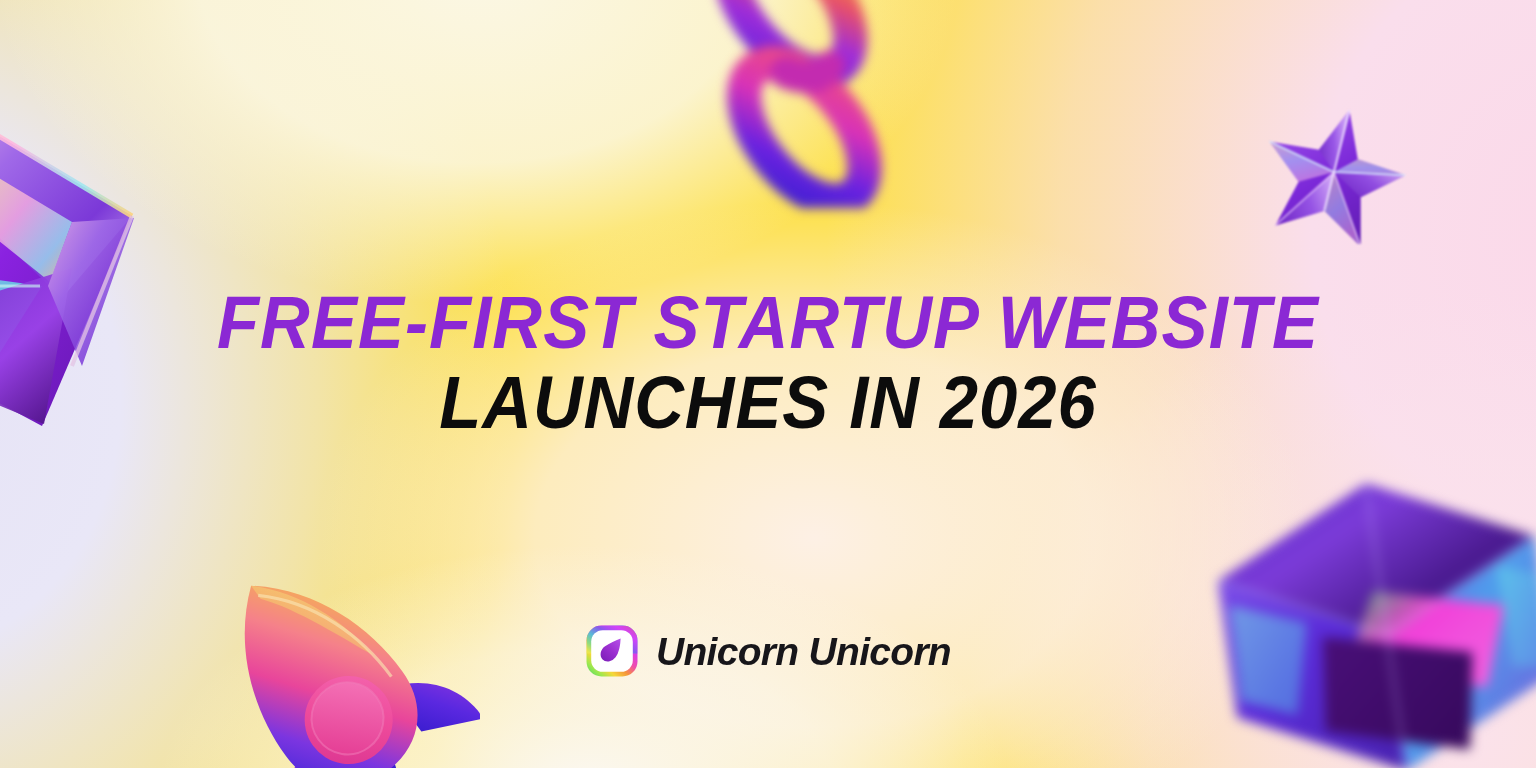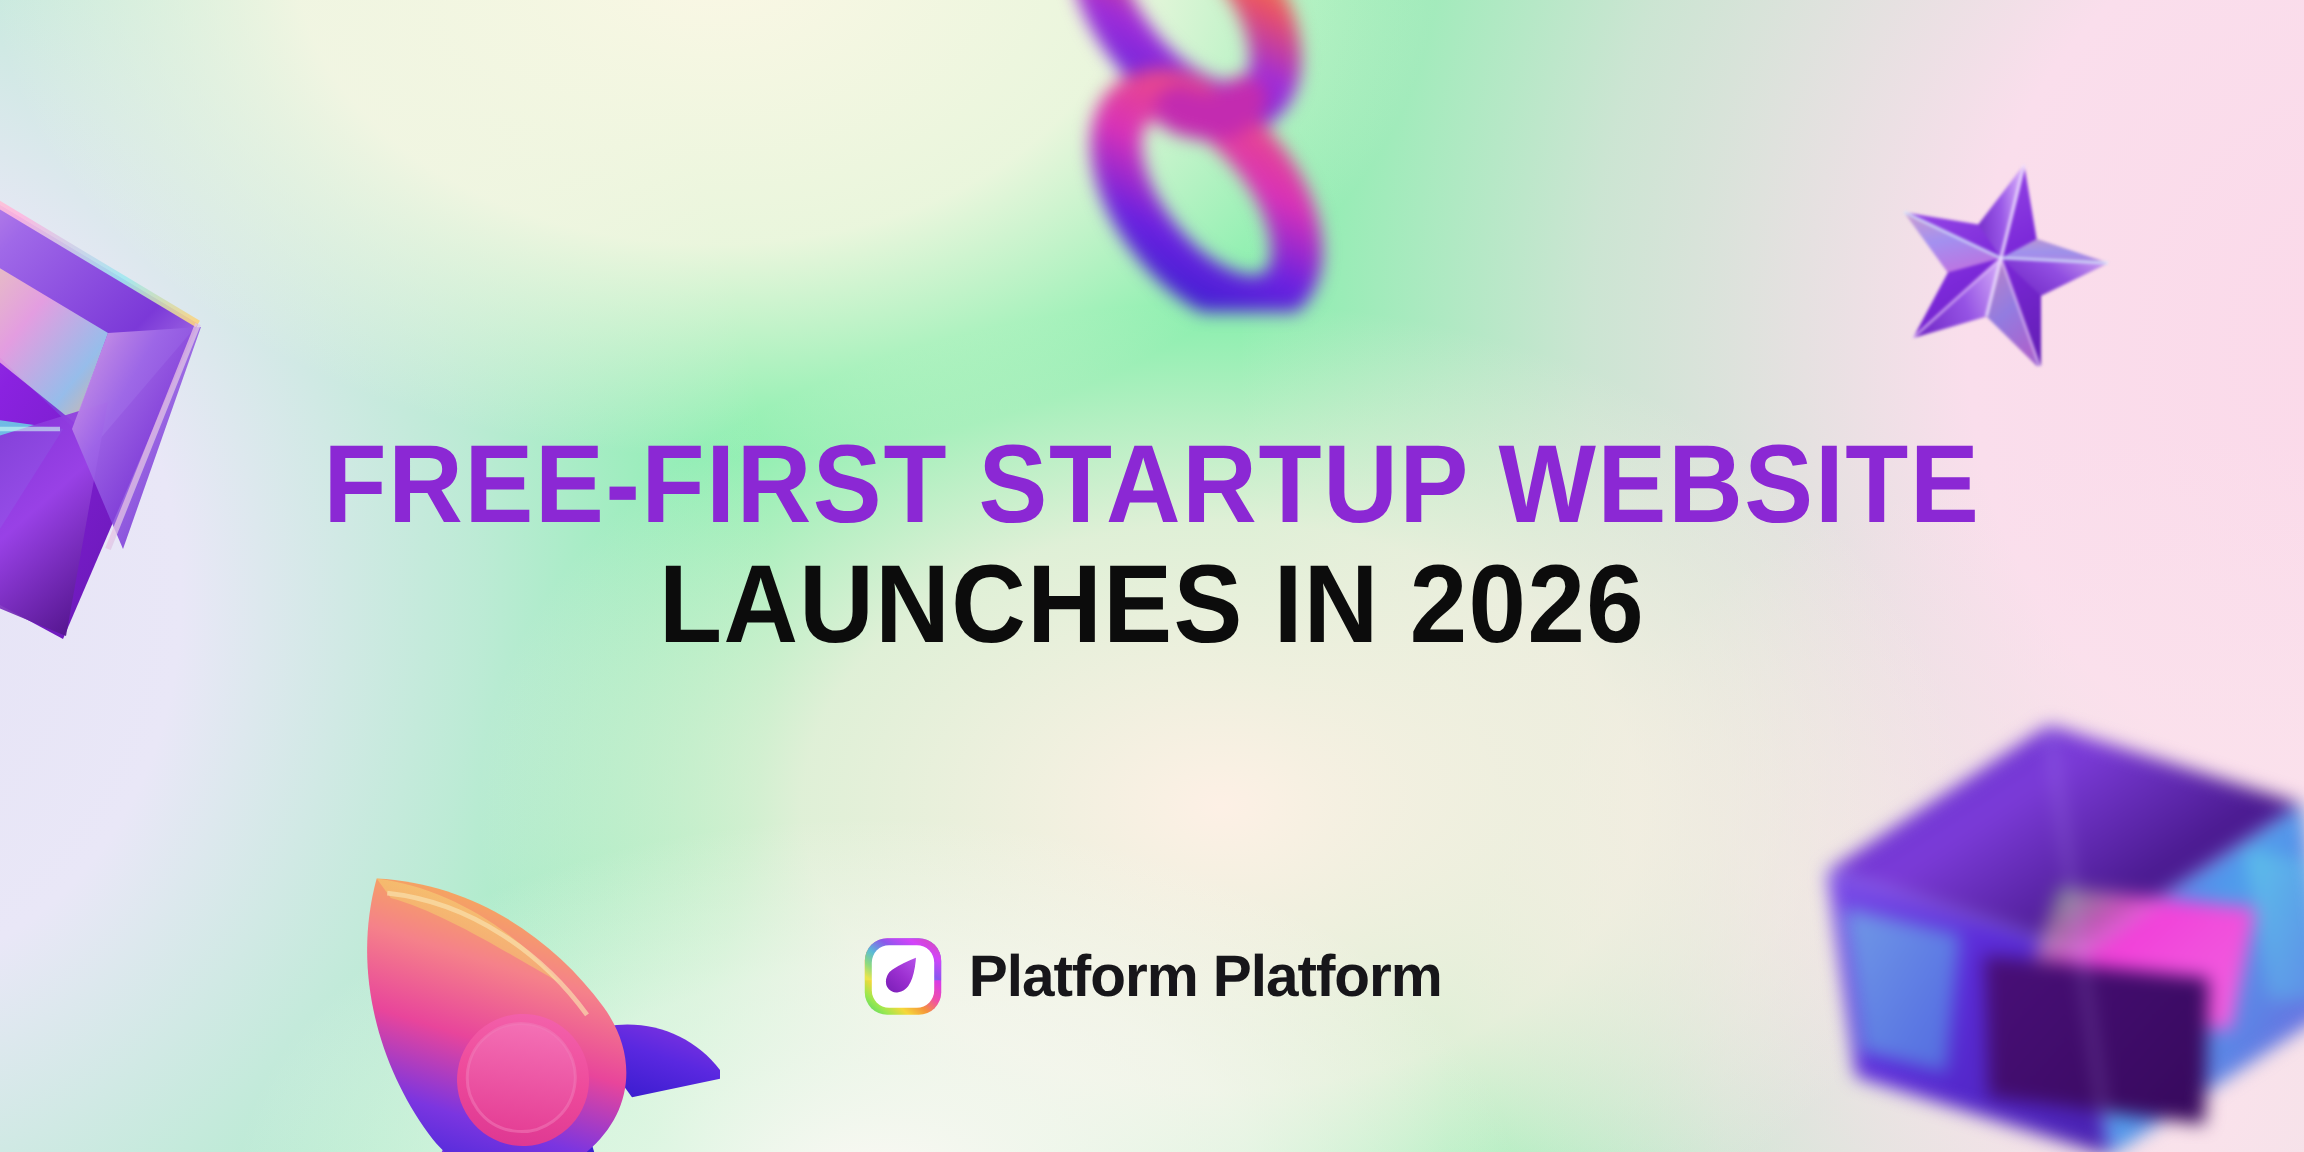--- a/index.html
+++ b/index.html
@@ -14,21 +14,22 @@
   body {
     font-family:"Liberation Sans", sans-serif;
   }
 
   #banner {
     position:relative;
     width:1536px;
     height:768px;
     overflow:hidden;
     
-    background:#86efac;
+    background:#fde047;
+    font-style:italic;
   }
 
   
   .bg-layer { position:absolute; inset:0; pointer-events:none; }
 
   #bg-lavender-left {
     background:
       radial-gradient(ellipse 760px 900px at -6% 52%,
         #E6E3F6 0%, #E9E7F7 28%, rgba(233,231,247,0.55) 54%, rgba(233,231,247,0) 80%);
   }
@@ -449,16 +450,16 @@
         <rect x="6.2" y="6.2" width="41.6" height="41.6" rx="11.5" ry="11.5" fill="#FFFFFF"></rect>
 
         <path d="M36.5 13.2
                  C 36.5 13.2, 36.1 27.2, 31.2 33.8
                  C 27.4 38.9, 20.6 39.9, 17.0 36.1
                  C 13.3 32.2, 14.3 25.2, 19.6 21.6
                  C 25.6 17.5, 36.5 13.2, 36.5 13.2 Z" fill="url(#logoDrop)" stroke="#FFFFFF" stroke-width="1.6" stroke-linejoin="round"></path>
       </svg>
     </span>
 
-    <span id="brand-name">Platform Platform</span>
+    <span id="brand-name">Unicorn Unicorn</span>
   </div>
 
 </div>
 
 </body></html>

